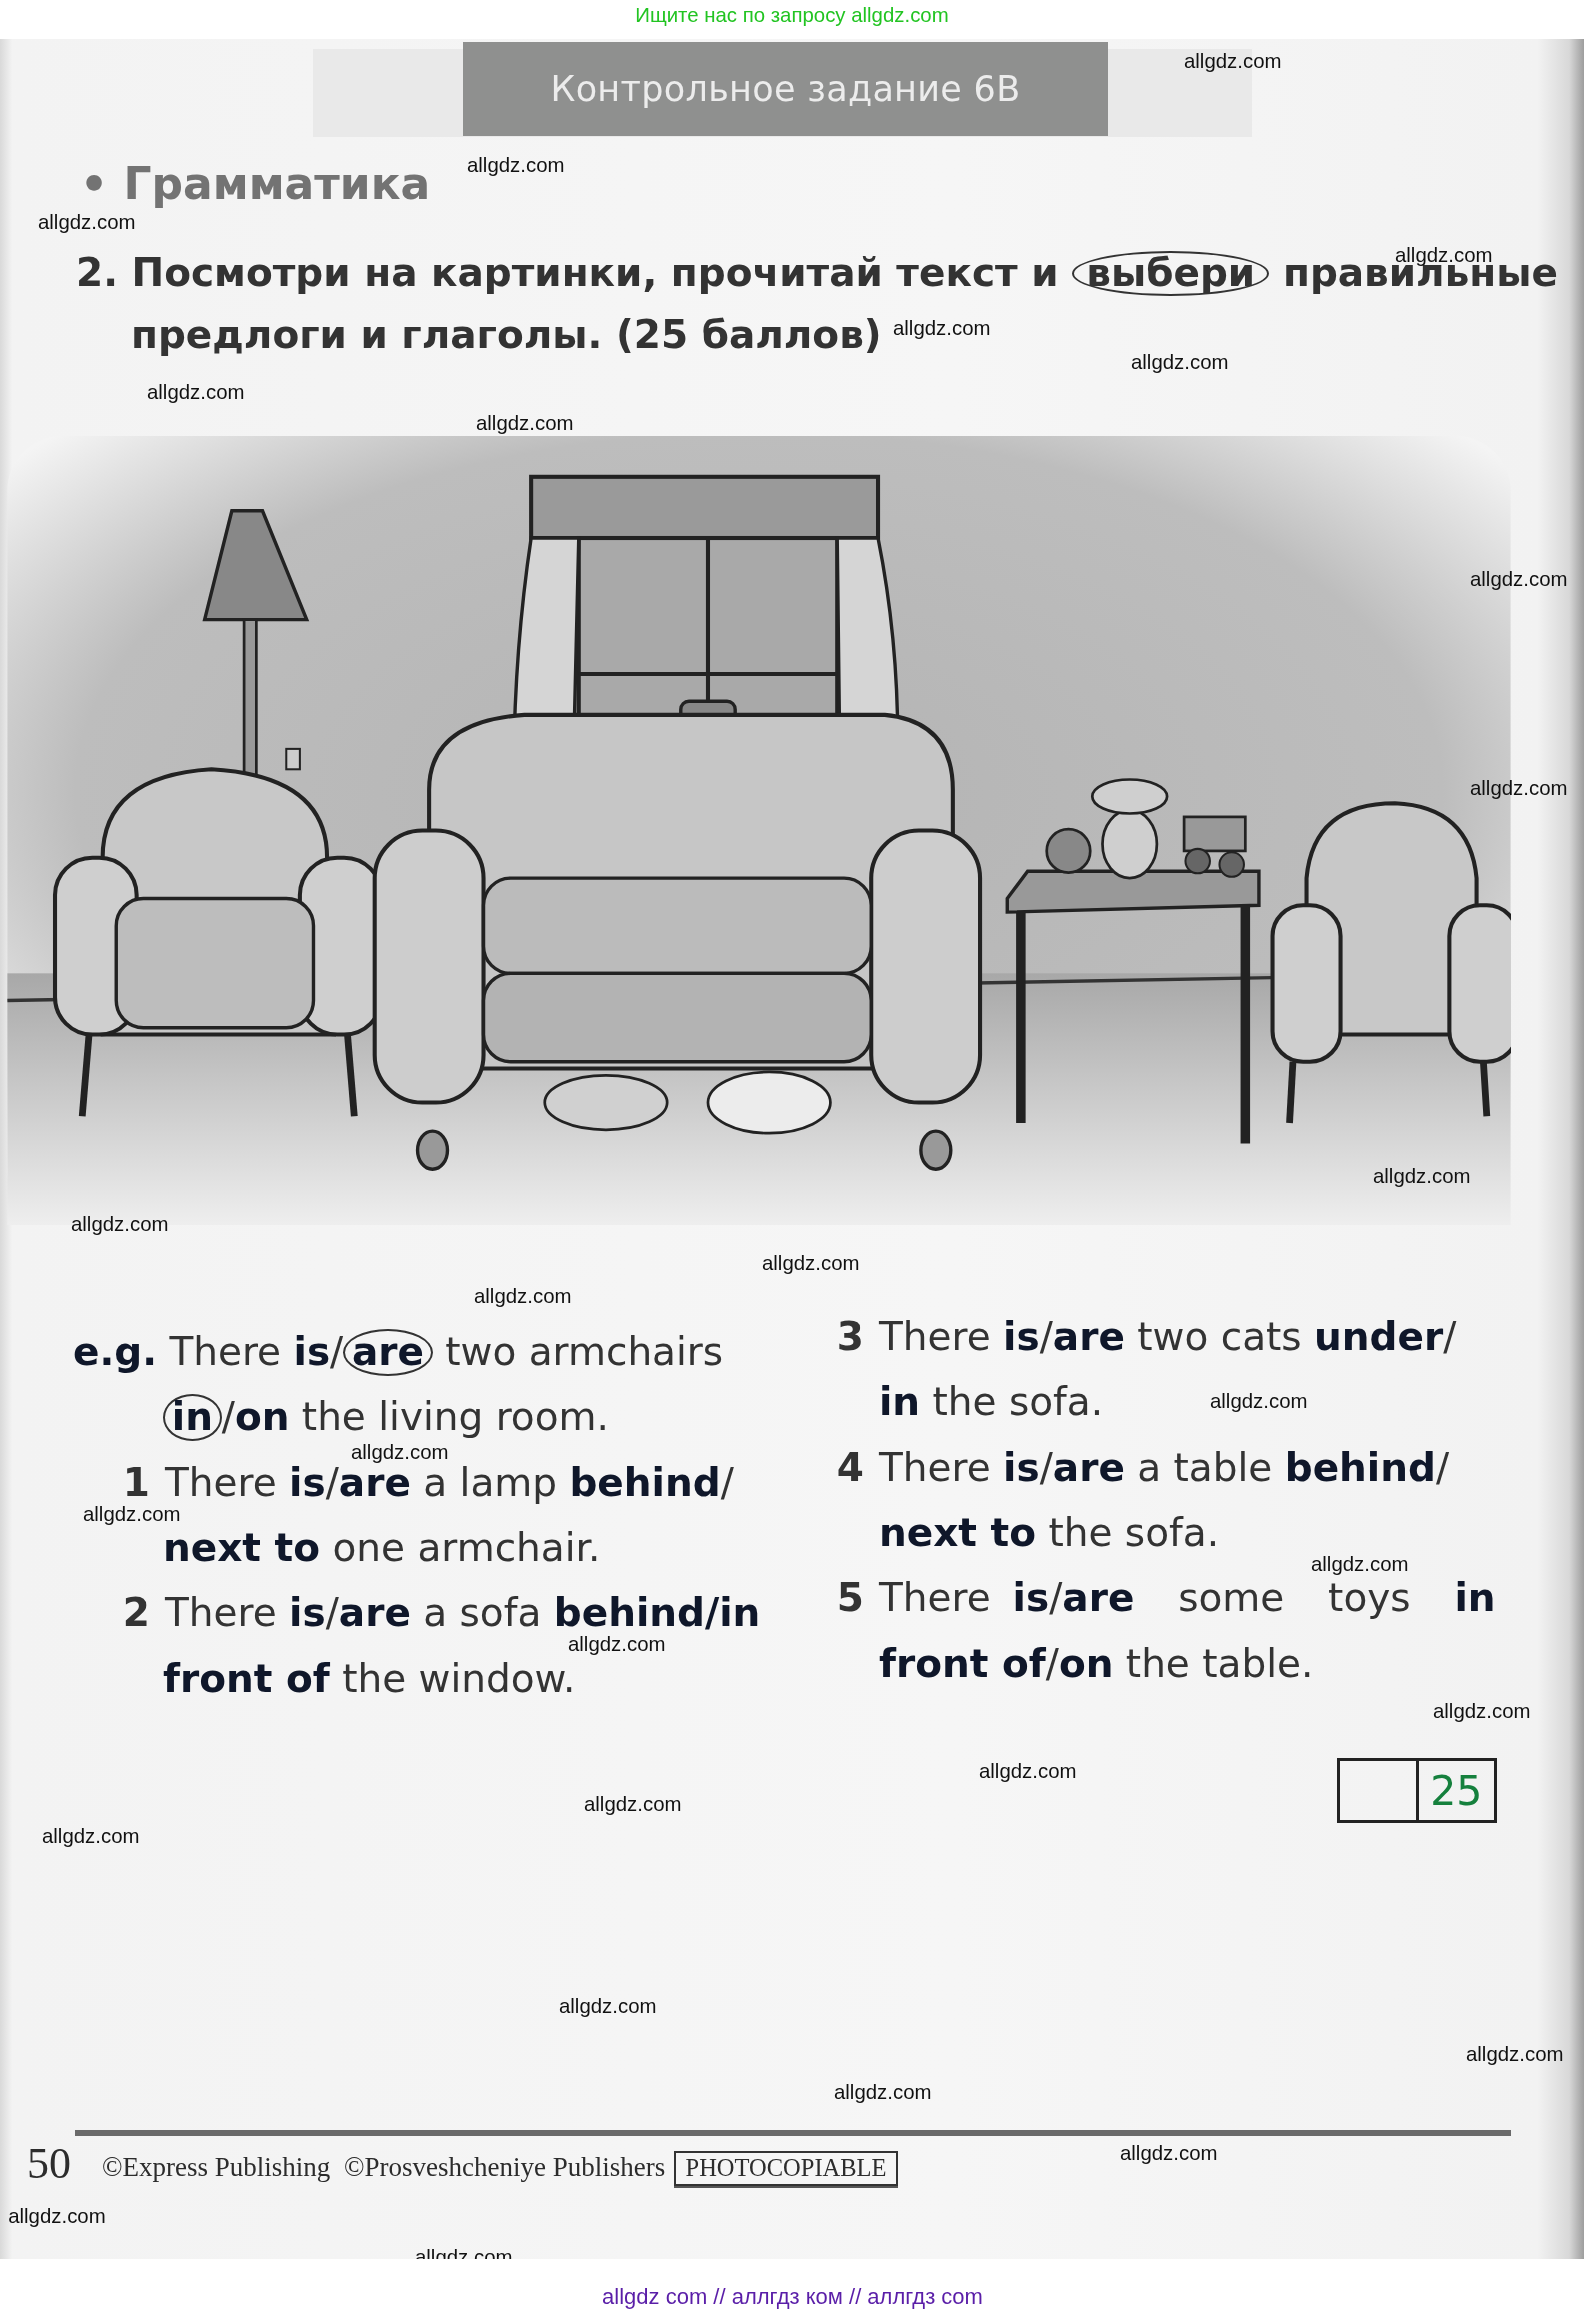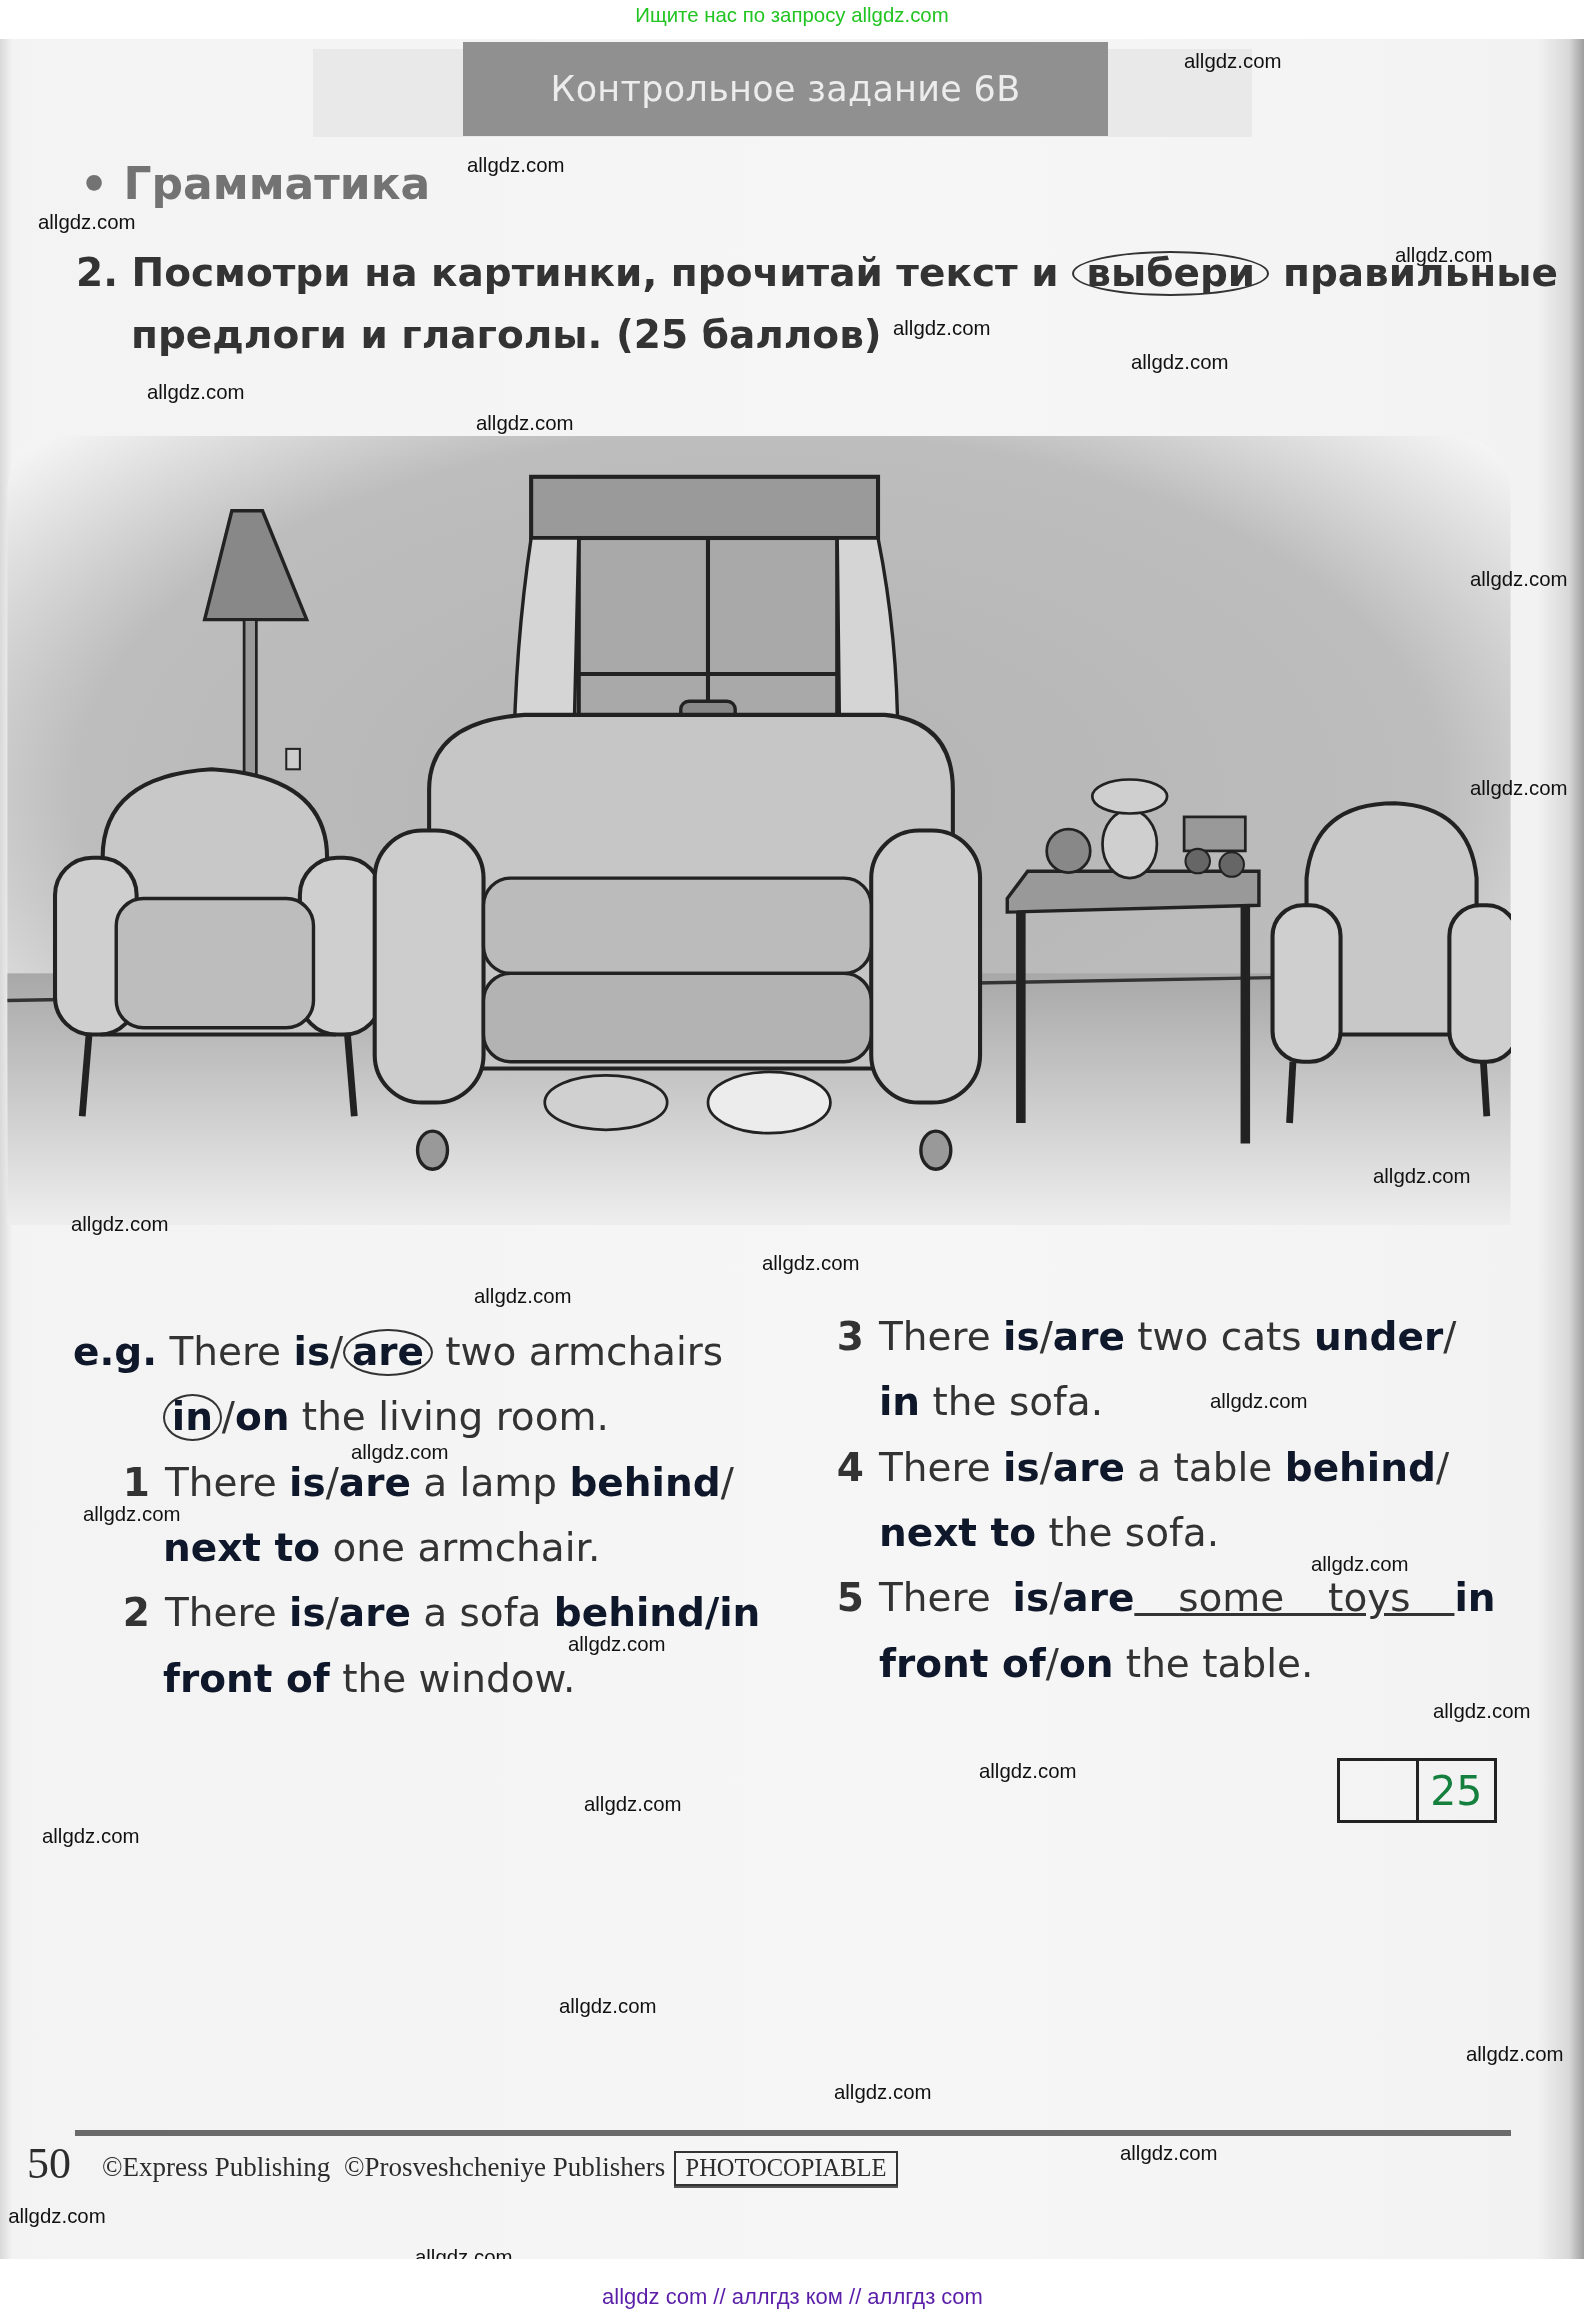--- a/index.html
+++ b/index.html
@@ -174,21 +174,21 @@
 </div>
 
 <div class="sent" style="left:796px; top:1435px;">
   <span class="num">4</span><span>There </span><b>is</b>/<b>are</b><span> a table </span><b>behind</b><span>/</span>
 </div>
 <div class="sent" style="left:879px; top:1500px;">
   <b>next to</b><span> the sofa.</span>
 </div>
 
 <div class="sent" style="left:796px; top:1565px; word-spacing:9.5px;">
-  <span class="num">5</span><span>There  </span><b>is</b>/<b>are</b><span style="white-space:pre;text-decoration:underline;">  some  toys  </span><b>in</b>
+  <span class="num">5</span><span>There  </span><b>is</b>/<b>are</b><span style="white-space:pre;">  some  toys  </span><b>in</b>
 </div>
 <div class="sent" style="left:879px; top:1631px;">
   <b>front of</b>/<b>on</b><span> the table.</span>
 </div>
 
 <div class="score-box">
   <div class="score-cell"></div>
   <div class="score-total">25</div>
 </div>
 

